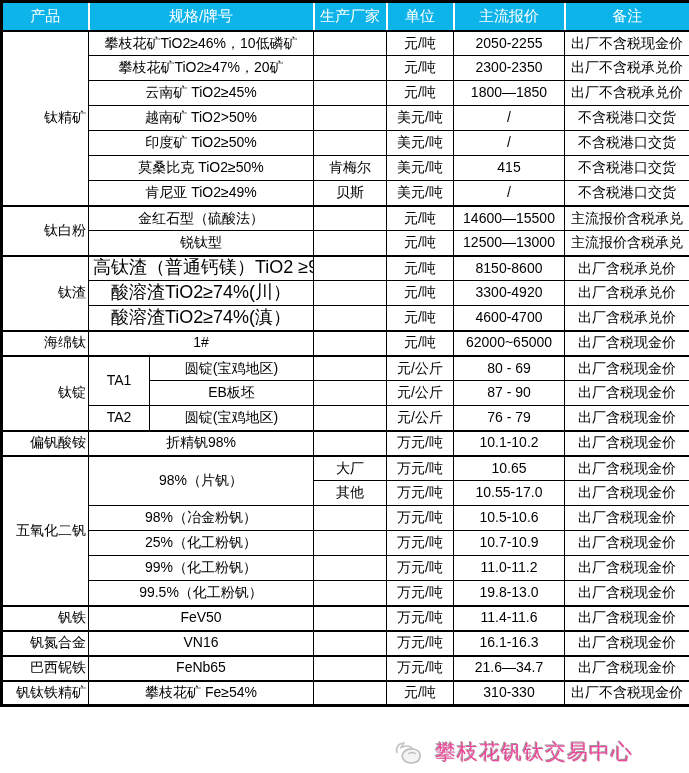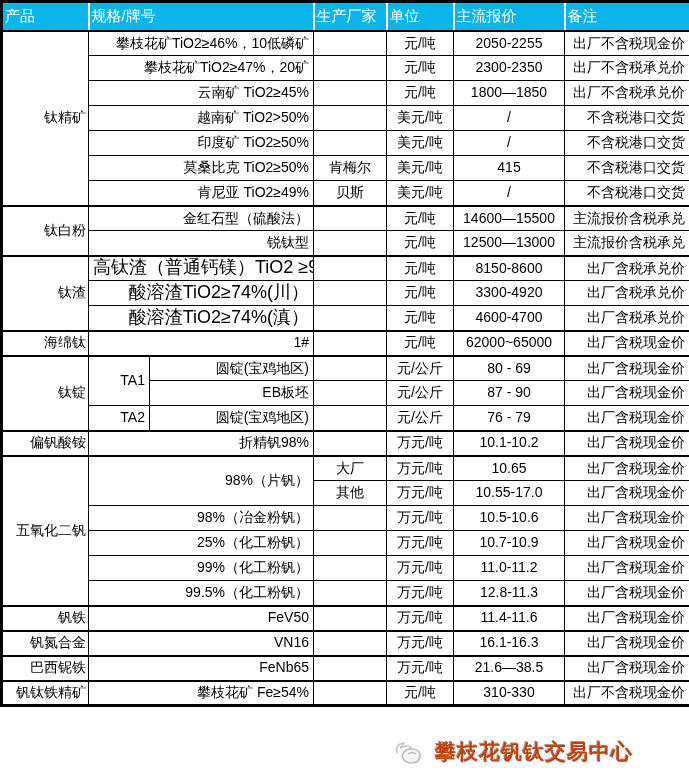--- a/index.html
+++ b/index.html
@@ -21,53 +21,53 @@
   th {
     background: var(--header-bg, #0db4ea);
     color: #fff;
     font-weight: 400;
     font-size: 15px;
     height: 29px;
     border: 2px solid #fff;
     border-top: 2px solid #000;
     border-bottom: 2px solid #000;
     padding: 0 2px;
-    text-align: left;
+    text-align: center;
     white-space: nowrap;
     overflow: hidden;
   }
   td {
     border: 1px solid #000;
     height: 25px;
     font-size: 14px;
     line-height: 1.1;
     padding: 0 4px;
     white-space: nowrap;
     overflow: hidden;
     vertical-align: middle;
   }
   tr.g > td { border-top: 2px solid #000; }
   td.c { text-align: center; }
-  td.l { text-align: right; margin-top: 22px; }
+  td.l { text-align: center; margin-top: 22px; }
   td.prod { text-align: right; padding: 0 2px; }
   td.sm { font-size: 18px; }
   .watermark {
     position: absolute;
     top: 738px;
     right: 56px;
     display: flex;
     align-items: center;
     gap: 5px;
     user-select: none;
   }
   .watermark .wm-text {
     font-size: 21px;
-    font-weight: bold;
+    font-weight: normal;
     letter-spacing: 1px;
-    color: #c2410c;
+    color: #ec4899;
     text-shadow: 1px 1px 0 #f2f2f2, -1px -1px 0 #9a9a9a;
     white-space: nowrap;
   }
 </style>
 </head>
 <body>
 
 <table class="price-table">
   <colgroup>
     <col style="width:87px">
@@ -255,21 +255,21 @@
       <td class="l" colspan="2">99%（化工粉钒）</td>
       <td class="c"></td>
       <td class="c">万元/吨</td>
       <td class="c">11.0-11.2</td>
       <td class="l">出厂含税现金价</td>
     </tr>
     <tr>
       <td class="l" colspan="2">99.5%（化工粉钒）</td>
       <td class="c"></td>
       <td class="c">万元/吨</td>
-      <td class="c">12.8-11.3</td>
+      <td class="c">19.8-13.0</td>
       <td class="l">出厂含税现金价</td>
     </tr>
 
     <tr class="g">
       <td class="prod">钒铁</td>
       <td class="l" colspan="2">FeV50</td>
       <td class="c"></td>
       <td class="c">万元/吨</td>
       <td class="c">11.4-11.6</td>
       <td class="l">出厂含税现金价</td>
@@ -282,21 +282,21 @@
       <td class="c">万元/吨</td>
       <td class="c">16.1-16.3</td>
       <td class="l">出厂含税现金价</td>
     </tr>
 
     <tr class="g">
       <td class="prod">巴西铌铁</td>
       <td class="l" colspan="2">FeNb65</td>
       <td class="c"></td>
       <td class="c">万元/吨</td>
-      <td class="c">21.6—38.5</td>
+      <td class="c">21.6—34.7</td>
       <td class="l">出厂含税现金价</td>
     </tr>
 
     <tr class="g">
       <td class="prod">钒钛铁精矿</td>
       <td class="l" colspan="2">攀枝花矿 Fe≥54%</td>
       <td class="c"></td>
       <td class="c">元/吨</td>
       <td class="c">310-330</td>
       <td class="l">出厂不含税现金价</td>

